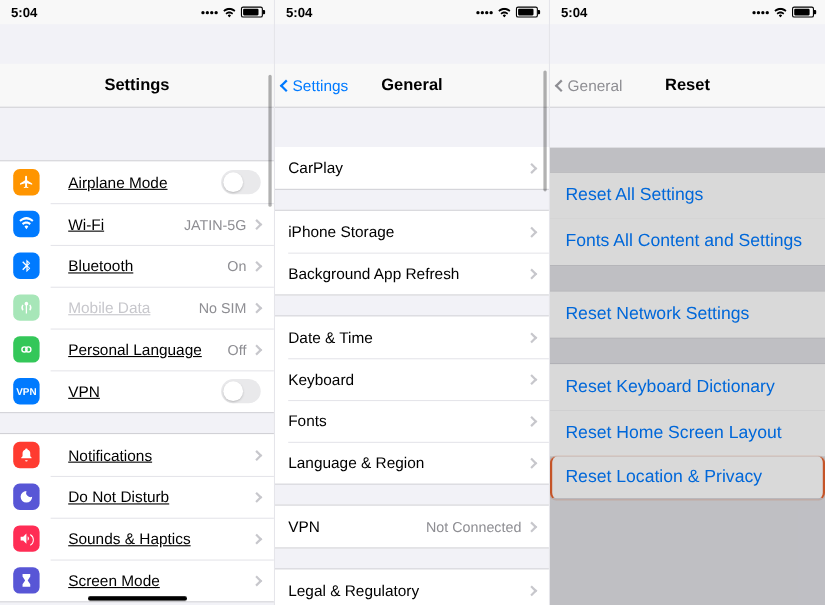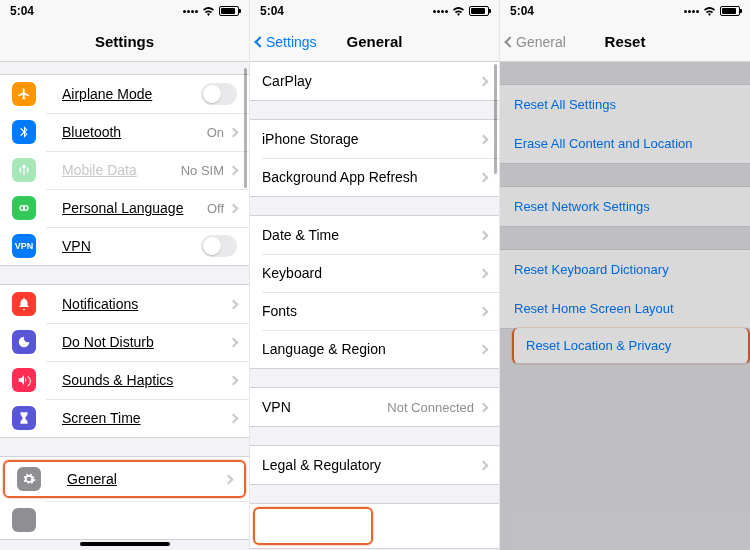--- a/index.html
+++ b/index.html
@@ -1,18 +1,18 @@
 <!DOCTYPE html>
 <html><head>
 <meta charset="utf-8">
 <style>
   * { box-sizing: border-box; margin: 0; padding: 0; }
   body { font-family: -apple-system, "Helvetica Neue", Arial, sans-serif; font-size: 13px; color: #000; background: #fff; }
   .screens { display: flex; width: 750px; height: 550px; }
-  .screen { width: 250px; height: 550px; background: #f2f2f7; display: flex; flex-direction: column; overflow: hidden; border-right: 1px solid #e5e5ea; position: relative; }
+  .screen { width: 250px; height: 550px; background: #f2f2f7; display: flex; flex-direction: column; overflow: hidden; border-right: 1px solid #e5e5ea; position: relative; gap: 36px; }
   .screen:last-child { border-right: none; }
 
   
   .status { height: 22px; display: flex; align-items: center; justify-content: space-between; padding: 0 10px; font-size: 12px; font-weight: 600; background: #f8f8f8; }
   .status .right { display: flex; align-items: center; gap: 4px; }
   .dots { display: inline-flex; gap: 1px; }
   .dot { width: 3px; height: 3px; border-radius: 50%; background: #000; }
   .wifi-ic { width: 13px; height: 9px; }
   .batt { width: 20px; height: 10px; border: 1px solid #000; border-radius: 2px; position: relative; }
   .batt::after { content: ""; position: absolute; right: -3px; top: 2px; width: 2px; height: 4px; background: #000; border-radius: 0 1px 1px 0; }
@@ -39,24 +39,24 @@
 
   
   .app-icon { width: 24px; height: 24px; border-radius: 6px; display: flex; align-items: center; justify-content: center; flex-shrink: 0; }
   .ic-inner { width: 14px; height: 14px; }
 
   
   .switch { width: 36px; height: 22px; background: #e9e9eb; border-radius: 11px; position: relative; }
   .switch::after { content: ""; position: absolute; width: 18px; height: 18px; background: #fff; border-radius: 50%; top: 2px; left: 2px; box-shadow: 0 1px 2px rgba(0,0,0,.2); }
 
   
-  .hl { border: 2px solid #e8632e; border-radius: 6px; box-shadow: 0 0 0 1px rgba(232,99,46,.2); margin-left: 12px; }
-
-  
-  .rrow { background: #fff; border-top: 1px solid #d1d1d6; border-bottom: 1px solid #d1d1d6; padding: 12px 14px; font-size: 13px; color: #007aff; }
+  .hl { border: 2px solid #e8632e; border-radius: 6px; box-shadow: 0 0 0 1px rgba(232,99,46,.2); }
+
+  
+  .rrow { background: #fff; border-top: 1px solid #d1d1d6; border-bottom: 1px solid #d1d1d6; padding: 12px 14px; font-size: 16px; color: #007aff; }
   .rrow + .rrow { border-top: none; margin-top: -1px; }
   .rgroup + .rgroup { margin-top: 22px; }
 
   
   .sheet-dim { position: absolute; inset: 0; background: rgba(0,0,0,.15); }
   .sheet { position: absolute; left: 8px; right: 8px; bottom: 8px; }
   .sheet-group { background: rgba(248,248,248,.96); border-radius: 12px; overflow: hidden; }
   .sheet-msg { padding: 12px 18px; font-size: 11px; color: #8e8e93; text-align: center; border-bottom: 1px solid #d1d1d6; }
   .sheet-btn { padding: 14px; text-align: center; font-size: 16px; }
   .sheet-btn.dest { color: #ff3b30; }
@@ -108,20 +108,30 @@
               <svg class="ic-inner" viewBox="0 0 24 24" fill="#fff">
                 <path d="M21 16v-2l-8-5V3.5a1.5 1.5 0 00-3 0V9l-8 5v2l8-2.5V19l-2 1v1l3.5-.5L15 21v-1l-2-1v-5.5z"></path>
               </svg>
             </span>
           <span class="label">Airplane Mode</span>
           <span class="switch"></span>
         </div>
         <div class="row with-icon">
           <span class="app-icon" style="background:#007aff">
               <svg class="ic-inner" viewBox="0 0 24 24" fill="#fff">
+                <path d="M12 20l-3-4c1-1 2-1.5 3-1.5s2 .5 3 1.5zM5 11c2-2 4.5-3 7-3s5 1 7 3l-2 2.5c-1.5-1.5-3-2-5-2s-3.5.5-5 2zM1 6C4 3 8 1 12 1s8 2 11 5l-2 2.5C18 6 15 5 12 5S6 6 3 8.5z"></path>
+              </svg>
+            </span>
+          <span class="label">Wi-Fi</span>
+          <span class="detail">JATIN-5G</span>
+          <span class="chev"></span>
+        </div>
+        <div class="row with-icon">
+          <span class="app-icon" style="background:#007aff">
+              <svg class="ic-inner" viewBox="0 0 24 24" fill="#fff">
                 <path d="M12 2v8L7 5 5.5 6.5 11 12l-5.5 5.5L7 19l5-5v8l6-6-4-4 4-4zm2 4l2 2-2 2zm0 8l2 2-2 2z"></path>
               </svg>
             </span>
           <span class="label">Bluetooth</span>
           <span class="detail">On</span>
           <span class="chev"></span>
         </div>
         <div class="row with-icon disabled">
           <span class="app-icon" style="background:#a7e6b8">
               <svg class="ic-inner" viewBox="0 0 24 24" fill="#fff">
@@ -177,21 +187,21 @@
             </span>
           <span class="label">Sounds &amp; Haptics</span>
           <span class="chev"></span>
         </div>
         <div class="row with-icon">
           <span class="app-icon" style="background:#5856d6">
               <svg class="ic-inner" viewBox="0 0 24 24" fill="#fff">
                 <path d="M6 2v4l4 6-4 6v4h12v-4l-4-6 4-6V2z"></path>
               </svg>
             </span>
-          <span class="label">Screen Time</span>
+          <span class="label">Screen Mode</span>
           <span class="chev"></span>
         </div>
       </div>
 
       <div class="group">
         <div class="row with-icon hl" style="margin:3px">
           <span class="app-icon" style="background:#8e8e93">
               <svg class="ic-inner" viewBox="0 0 24 24" fill="#fff">
                 <path d="M12 8a4 4 0 104 4 4 4 0 00-4-4zm9 4l2 1-1 3-2-.5a8 8 0 01-1.5 1.5l.5 2-3 1-1-2h-2l-1 2-3-1 .5-2A8 8 0 016 16.5L4 17l-1-3 2-1v-2l-2-1 1-3 2 .5A8 8 0 017.5 6L7 4l3-1 1 2h2l1-2 3 1-.5 2A8 8 0 0118 7.5l2-.5 1 3-2 1z"></path>
               </svg>
@@ -314,21 +324,21 @@
     <div class="nav">
       <span class="back gray">
           <span class="chev-l"></span>
           <span>General</span>
         </span>
       <span class="title">Reset</span>
     </div>
     <div class="content">
       <div class="rgroup" style="margin-top:22px">
         <div class="rrow">Reset All Settings</div>
-        <div class="rrow">Erase All Content and Location</div>
+        <div class="rrow">Fonts All Content and Settings</div>
       </div>
       <div class="rgroup">
         <div class="rrow">Reset Network Settings</div>
       </div>
       <div class="rgroup">
         <div class="rrow">Reset Keyboard Dictionary</div>
         <div class="rrow">Reset Home Screen Layout</div>
         <div class="rrow hl" style="padding:10px 12px">Reset Location &amp; Privacy</div>
       </div>
 

